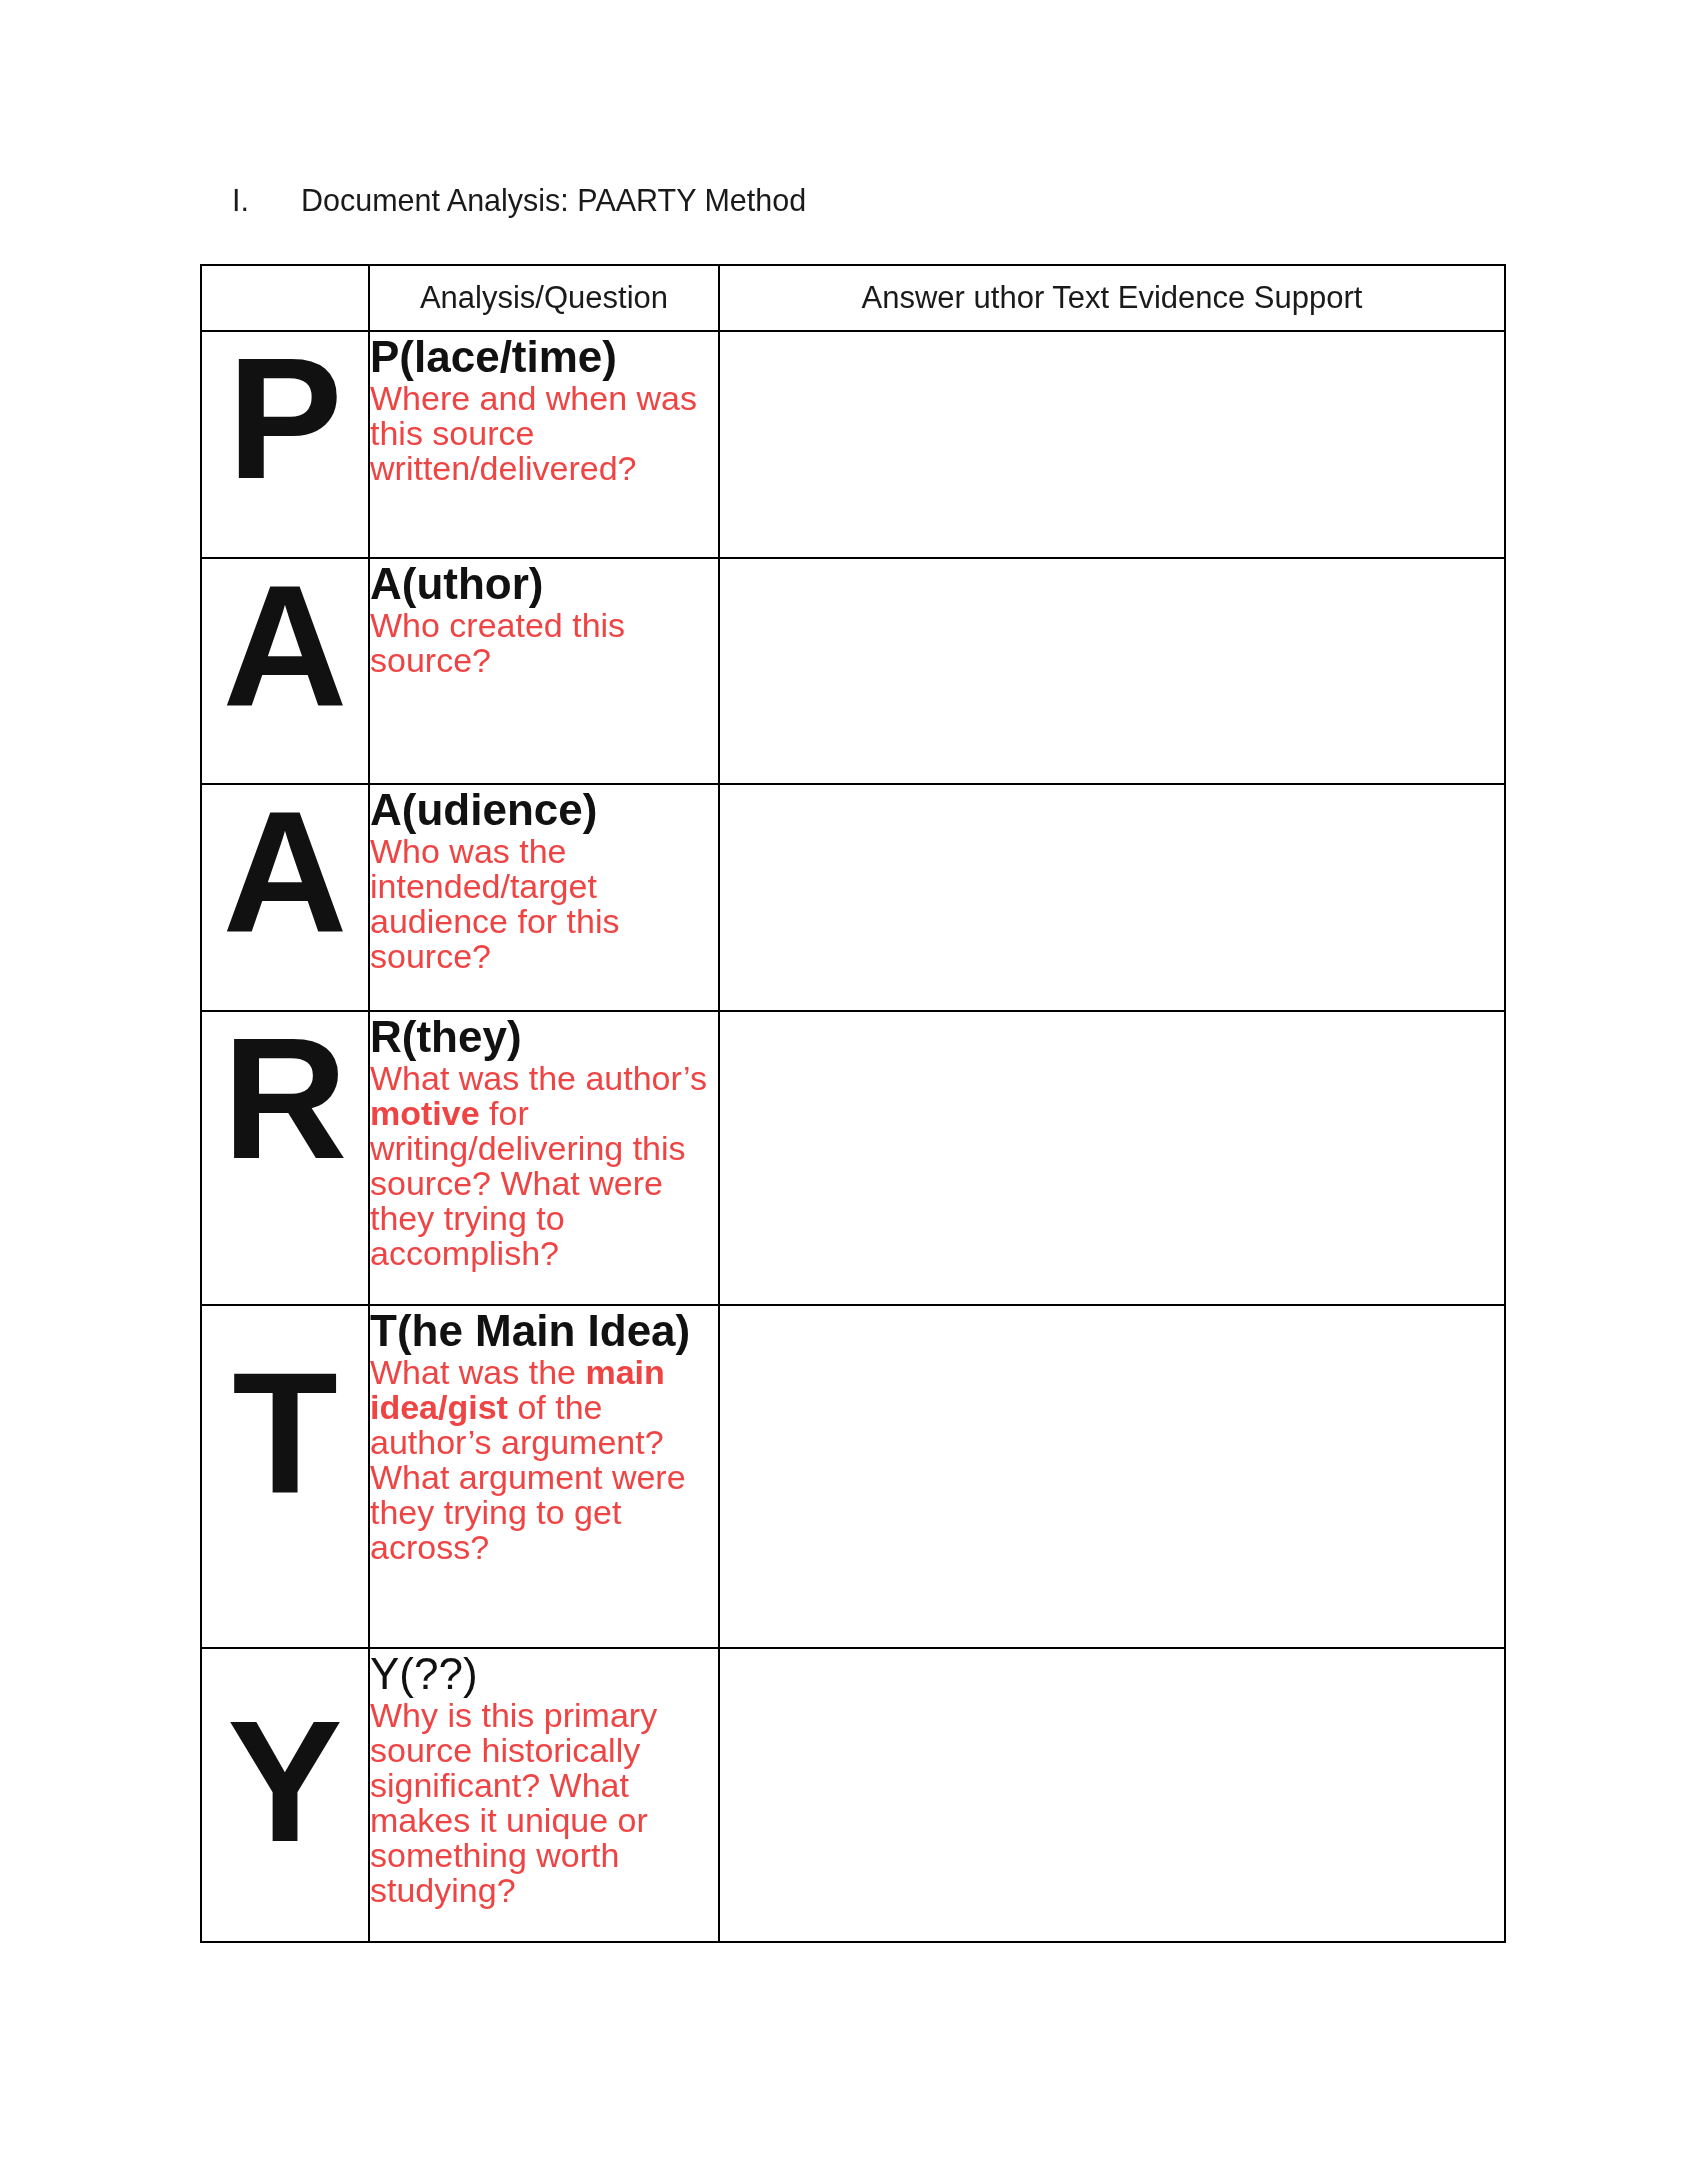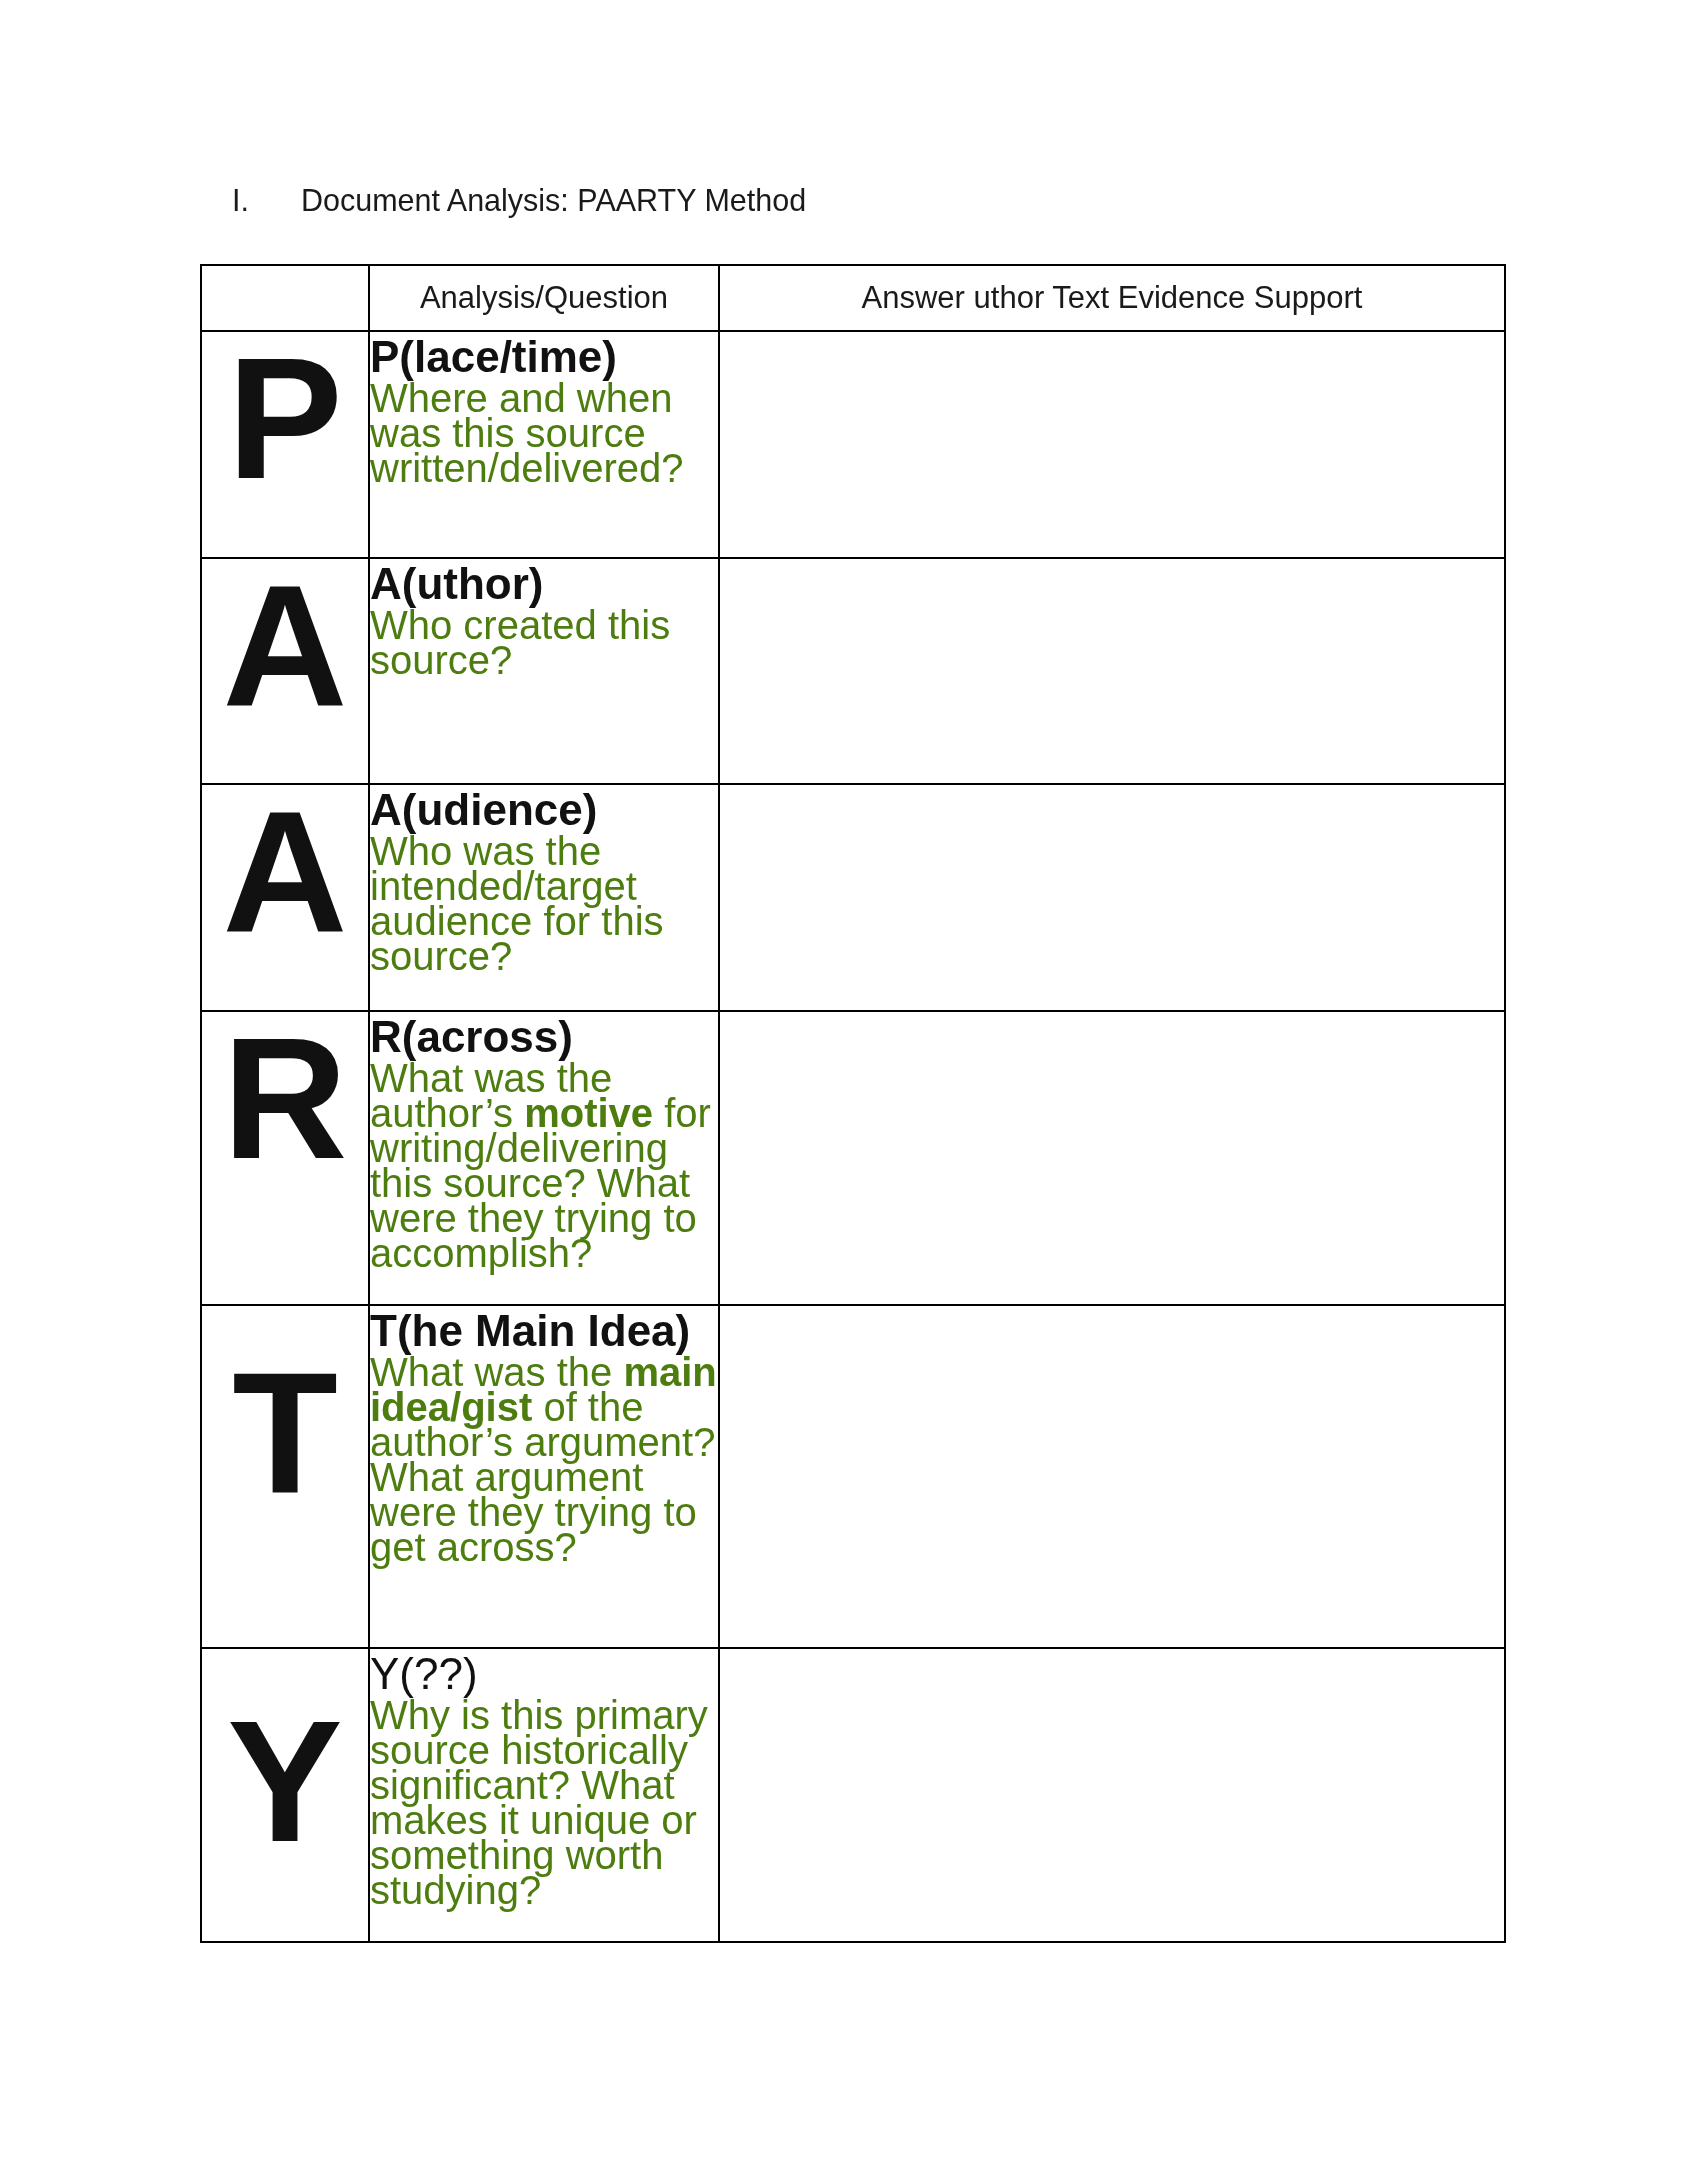--- a/index.html
+++ b/index.html
@@ -9,21 +9,21 @@
   .title .num { position:absolute; left:232px; }
   .title .text { position:absolute; left:301px;text-align:center; }
   table.paarty { position:absolute; left:200px; top:264px; border-collapse:collapse; table-layout:fixed; }
   table.paarty td, table.paarty th { border:2.2px solid #000; padding:0; vertical-align:top;margin-left:34px; }
   col.c1 { width:168px; } col.c2 { width:350px; } col.c3 { width:786px; }
   th { font-weight:normal; font-size:31px; height:64px; vertical-align:middle !important; text-align:center; color:#1a1a1a; }
   td.letter { text-align:center; vertical-align:middle; }
   .big { font-weight:bold; font-size:173px; line-height:1; display:inline-block; }
   .q { padding:16.4px 13.4px 0 15px; }
   .q .head { font-weight:bold; font-size:44px; line-height:49px; color:#111; }
-  .q .body { font-size:40px; line-height:35px; color:#4d7c0f; }
+  .q .body { font-size:34px; line-height:35px; color:#ef4444; }
   .q .body b { font-weight:bold; }
 </style>
 </head>
 <body>
 
 <div class="title">
   <span class="num">I.</span>
   <span class="text">Document Analysis: PAARTY Method</span>
 </div>
 
@@ -61,21 +61,21 @@
       <td class="letter"><span class="big">A</span></td>
       <td class="q">
         <div class="head">A(udience)</div>
         <div class="body"><span>Who was the intended/target audience for this source?</span></div>
       </td>
       <td contenteditable="true" style=""></td>
     </tr>
     <tr style="height:294px">
       <td class="letter"><span class="big">R</span></td>
       <td class="q">
-        <div class="head">R(across)</div>
+        <div class="head">R(they)</div>
         <div class="body"><span>What was the author’s </span><b>motive</b><span> for writing/delivering this source? What were they trying to accomplish?</span></div>
       </td>
       <td contenteditable="true" style=""></td>
     </tr>
     <tr style="height:343px">
       <td class="letter" style="vertical-align:top;padding-top:41px"><span class="big">T</span></td>
       <td class="q">
         <div class="head">T(he Main Idea)</div>
         <div class="body"><span>What was the </span><b>main idea/gist</b><span> of the author’s argument? What argument were they trying to get across?</span></div>
       </td>

